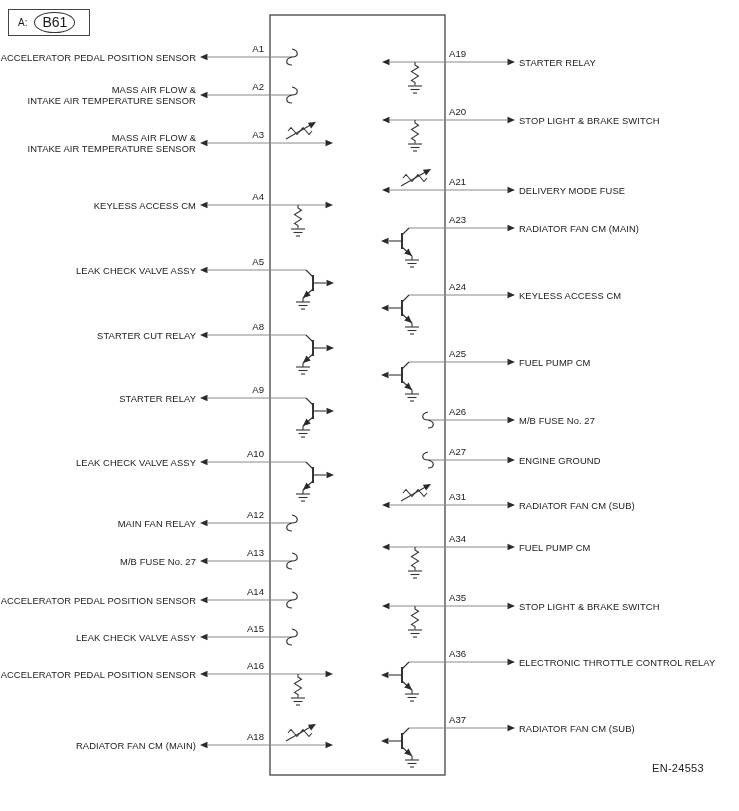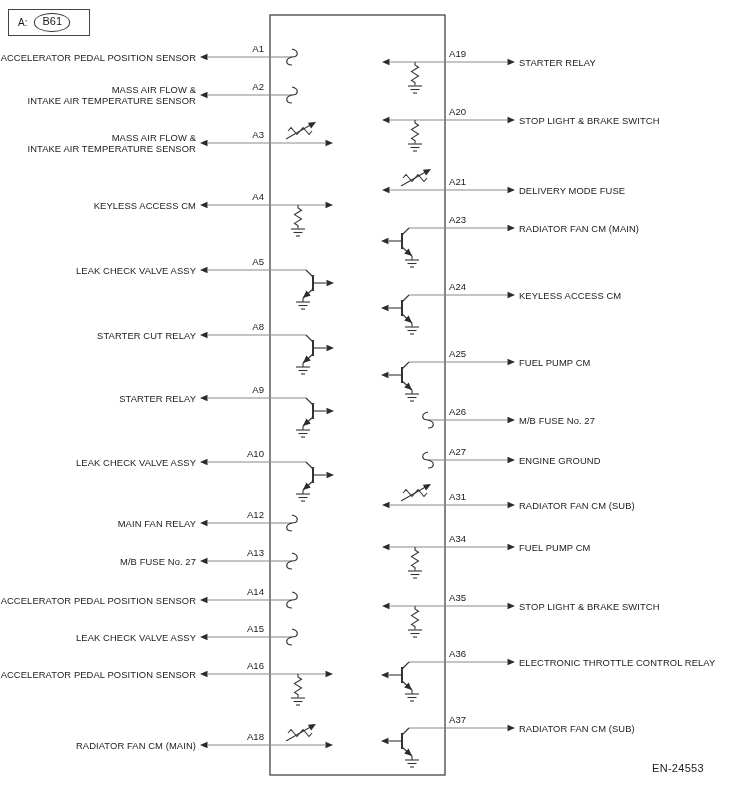--- a/index.html
+++ b/index.html
@@ -3,21 +3,21 @@
 <meta charset="utf-8">
 <style>
   *{box-sizing:border-box;margin:0;padding:0}
   html,body{background:#ffffff}
   body{font-family:"Liberation Sans",sans-serif}
   .page{position:relative;width:739px;height:811px;background:#fff;overflow:hidden}
   #diagram{position:absolute;left:0;top:0}
   .conn-box{position:absolute;left:8px;top:9px;width:82px;height:27px;border:1px solid #444;
             display:flex;align-items:center;gap:7px;padding-left:9px;background:#fff;z-index:2}
   .conn-prefix{font-size:10px;color:#1a1a1a}
-  .conn-oval{border:1.4px solid #333;border-radius:50%;padding:1px 7px 2px;font-size:11px;color:#1a1a1a;line-height:1.2}
+  .conn-oval{border:1.4px solid #333;border-radius:50%;padding:1px 7px 2px;font-size:14px;color:#1a1a1a;line-height:1.2}
   .footer-code{position:absolute;left:652px;top:762px;font-size:11px;color:#222;letter-spacing:.3px}
   text.lbl{font-family:"Liberation Sans",sans-serif;font-size:9.4px;letter-spacing:.1px}
   text.pin{font-family:"Liberation Sans",sans-serif;font-size:9.6px}
 </style>
 </head>
 <body>
 
 <div class="page">
 
   <div class="conn-box">

